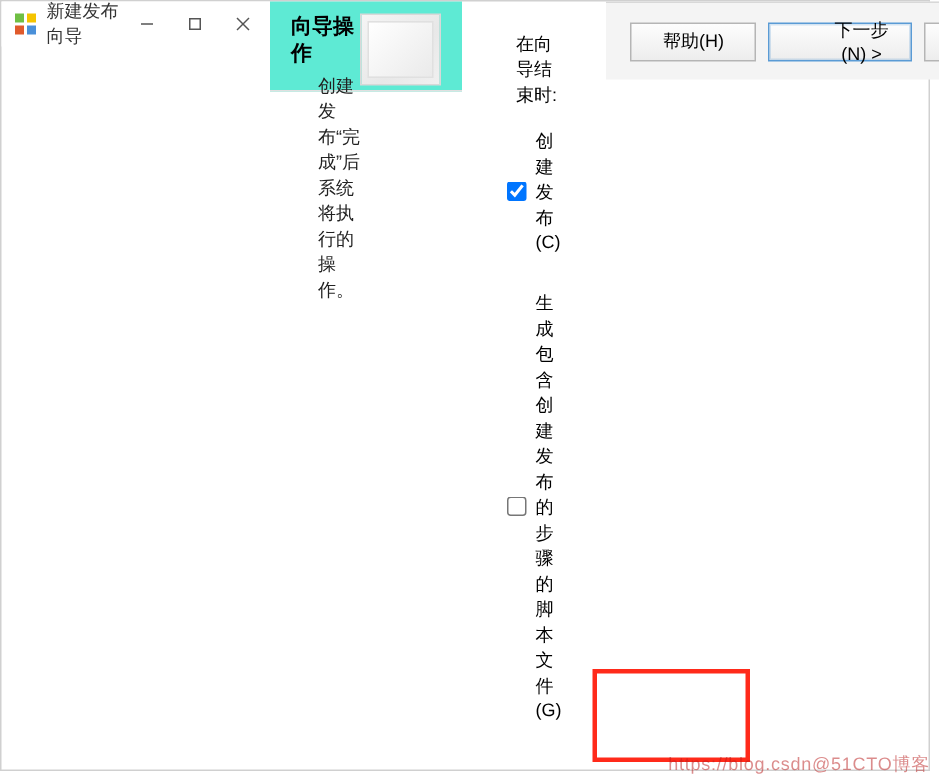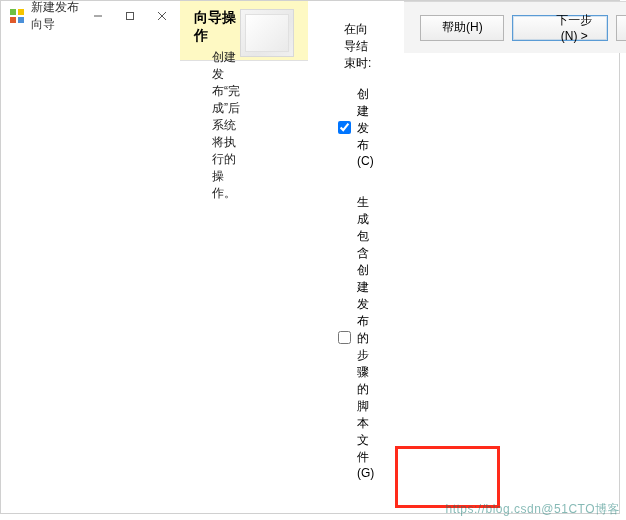--- a/index.html
+++ b/index.html
@@ -37,21 +37,21 @@
     .titlebar .title-text { color: #333; }
     .titlebar .spacer { flex: 1; }
     .winbtn {
       width: 45px; height: 28px;
       display: flex; align-items: center; justify-content: center;
       color: #555;
     }
 
     .header {
       height: 60px;
-      background: #fef9c3;
+      background: #5eead4;
       border-bottom: 1px solid #e0e0e0;
       padding: 8px 14px 0 14px;
       position: relative;
       display: flex;
     }
     .header-text { flex: 1; }
     .header h1 { font-size: 14px; font-weight: bold; margin-bottom: 4px; }
     .header .subtitle { font-size: 12px; color: #222; padding-left: 18px; }
     .header-graphic {
       width: 54px; height: 48px;
@@ -107,21 +107,21 @@
       border: 3px solid #ff2a1a;
       left: 395px;
       top: 446px;
       width: 105px;
       height: 62px;
       pointer-events: none;
     }
     .watermark {
       position:absolute;
       right:6px; bottom:2px;
-      color:#0f766e; opacity:.5;
+      color:#b91c1c; opacity:.5;
       font-size:12px;
       letter-spacing:.5px;
     }
   </style>
 </head>
 <body>
 
 <div class="window">
 
   <div class="titlebar">

